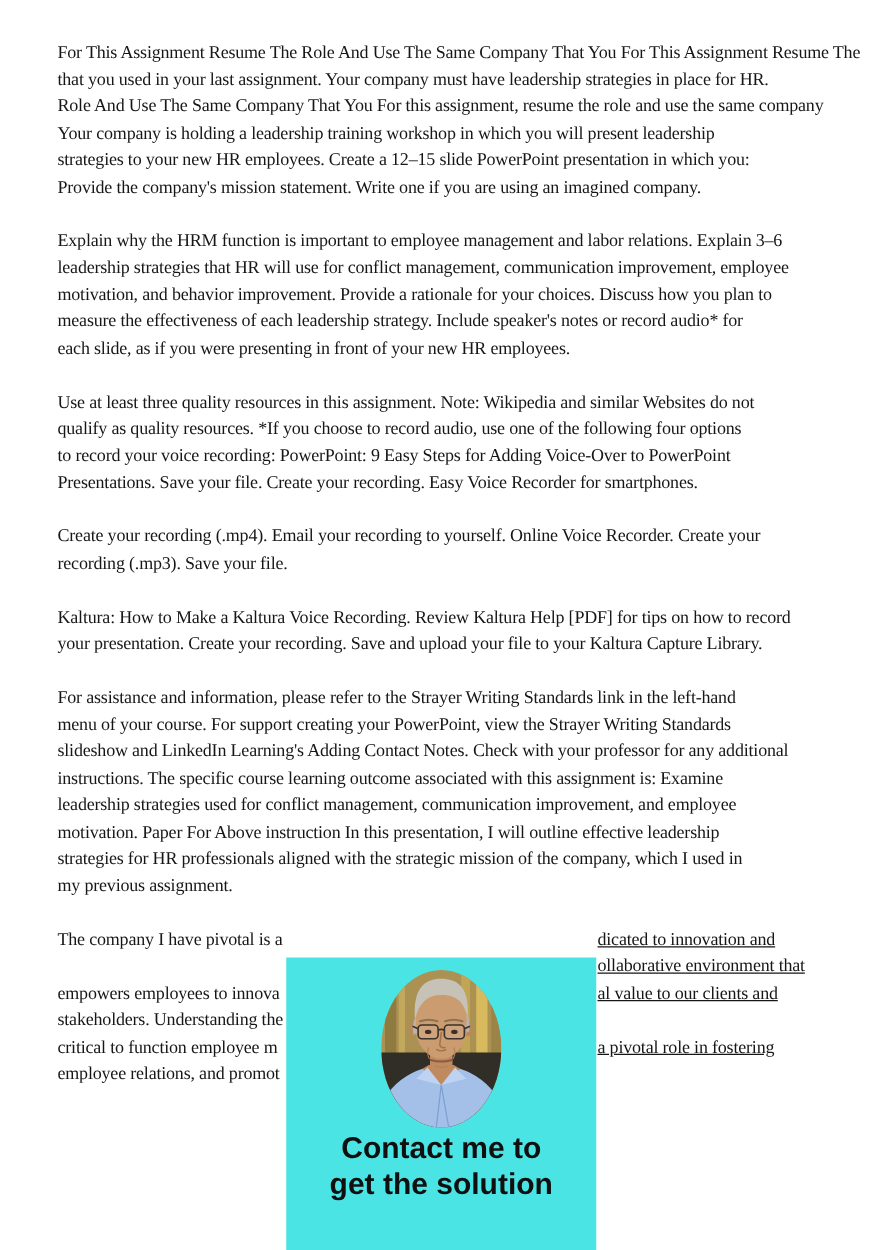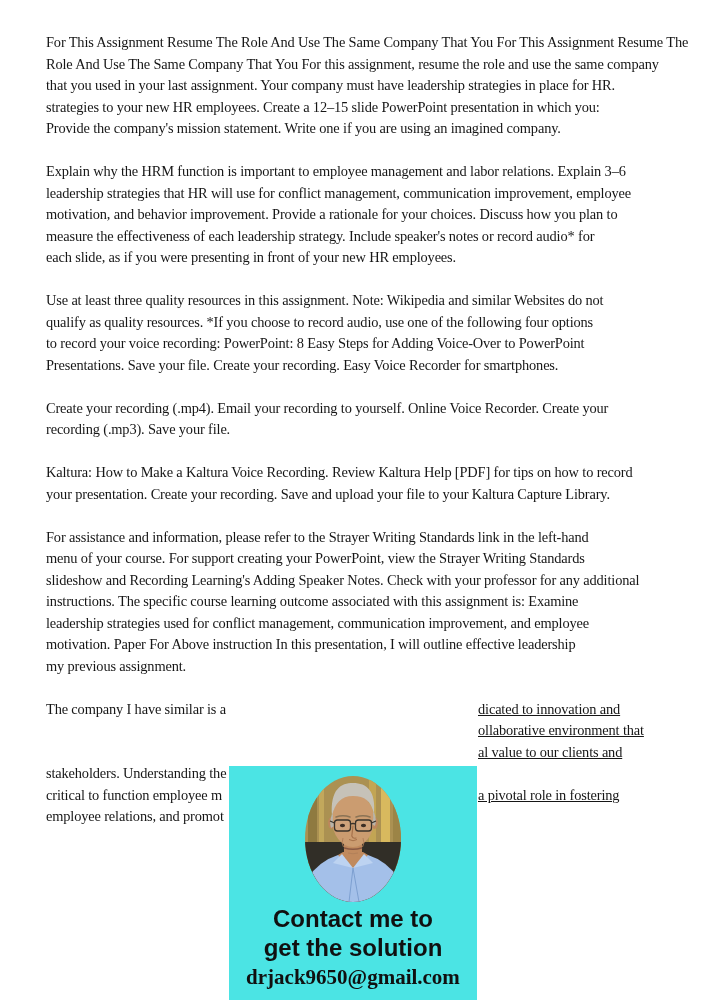--- a/index.html
+++ b/index.html
@@ -42,59 +42,61 @@
   }
 </style>
 </head>
 <body>
 
 <div class="page">
 
   <div class="text-col">
     <div class="para">
         <div class="line">For This Assignment Resume The Role And Use The Same Company That You For This Assignment Resume The</div>
+        <div class="line">that you used in your last assignment. Your company must have leadership strategies in place for HR.</div>
         <div class="line">Role And Use The Same Company That You For this assignment, resume the role and use the same company</div>
-        <div class="line">that you used in your last assignment. Your company must have leadership strategies in place for HR.</div>
+        <div class="line">Your company is holding a leadership training workshop in which you will present leadership</div>
         <div class="line">strategies to your new HR employees. Create a 12–15 slide PowerPoint presentation in which you:</div>
         <div class="line">Provide the company's mission statement. Write one if you are using an imagined company.</div>
       </div>
     <div class="para">
         <div class="line">Explain why the HRM function is important to employee management and labor relations. Explain 3–6</div>
         <div class="line">leadership strategies that HR will use for conflict management, communication improvement, employee</div>
         <div class="line">motivation, and behavior improvement. Provide a rationale for your choices. Discuss how you plan to</div>
         <div class="line">measure the effectiveness of each leadership strategy. Include speaker's notes or record audio* for</div>
         <div class="line">each slide, as if you were presenting in front of your new HR employees.</div>
       </div>
     <div class="para">
         <div class="line">Use at least three quality resources in this assignment. Note: Wikipedia and similar Websites do not</div>
         <div class="line">qualify as quality resources. *If you choose to record audio, use one of the following four options</div>
-        <div class="line">to record your voice recording: PowerPoint: 8 Easy Steps for Adding Voice-Over to PowerPoint</div>
+        <div class="line">to record your voice recording: PowerPoint: 9 Easy Steps for Adding Voice-Over to PowerPoint</div>
         <div class="line">Presentations. Save your file. Create your recording. Easy Voice Recorder for smartphones.</div>
       </div>
     <div class="para">
         <div class="line">Create your recording (.mp4). Email your recording to yourself. Online Voice Recorder. Create your</div>
         <div class="line">recording (.mp3). Save your file.</div>
       </div>
     <div class="para">
         <div class="line">Kaltura: How to Make a Kaltura Voice Recording. Review Kaltura Help [PDF] for tips on how to record</div>
         <div class="line">your presentation. Create your recording. Save and upload your file to your Kaltura Capture Library.</div>
       </div>
     <div class="para">
         <div class="line">For assistance and information, please refer to the Strayer Writing Standards link in the left-hand</div>
         <div class="line">menu of your course. For support creating your PowerPoint, view the Strayer Writing Standards</div>
-        <div class="line">slideshow and Recording Learning's Adding Speaker Notes. Check with your professor for any additional</div>
+        <div class="line">slideshow and LinkedIn Learning's Adding Contact Notes. Check with your professor for any additional</div>
         <div class="line">instructions. The specific course learning outcome associated with this assignment is: Examine</div>
         <div class="line">leadership strategies used for conflict management, communication improvement, and employee</div>
         <div class="line">motivation. Paper For Above instruction In this presentation, I will outline effective leadership</div>
+        <div class="line">strategies for HR professionals aligned with the strategic mission of the company, which I used in</div>
         <div class="line">my previous assignment.</div>
       </div>
     <div class="para">
-        <div class="split-line"><span class="left-frag">The company I have similar is a</span><span class="right-frag">dicated to innovation and</span></div>
+        <div class="split-line"><span class="left-frag">The company I have pivotal is a</span><span class="right-frag">dicated to innovation and</span></div>
         <div class="split-line"><span class="right-frag">ollaborative environment that</span></div>
-        <div class="split-line"><span class="right-frag">al value to our clients and</span></div>
+        <div class="split-line"><span class="left-frag">empowers employees to innova</span><span class="right-frag">al value to our clients and</span></div>
         <div class="split-line"><span class="left-frag">stakeholders. Understanding the</span></div>
         <div class="split-line"><span class="left-frag">critical to function employee m</span><span class="right-frag">a pivotal role in fostering</span></div>
         <div class="split-line"><span class="left-frag">employee relations, and promot</span><span class="right-frag"></span></div>
       </div>
   </div>
 
   <div class="overlay" style="background: rgb(75, 228, 228);">
 
     <svg class="portrait" viewBox="0 0 96 126" xmlns="http://www.w3.org/2000/svg" aria-hidden="true">
       <defs>
@@ -136,16 +138,15 @@
         <path d="M58,62 Q60,67 57.5,71" stroke="#b07f58" stroke-width="0.9" fill="none"></path>
         <path d="M39.5,72 Q48,74.5 56.5,72" stroke="#8a5a44" stroke-width="1.6" fill="none" stroke-linecap="round"></path>
         <path d="M43,77 Q48,78.5 53,77" stroke="#b07f58" stroke-width="0.9" fill="none"></path>
       </g>
     </svg>
 
     <div class="contact-text">
       <div>Contact me to</div>
       <div>get the solution</div>
     </div>
-    <div class="email">drjack9650@gmail.com</div>
   </div>
 
 </div>
 
 </body></html>

